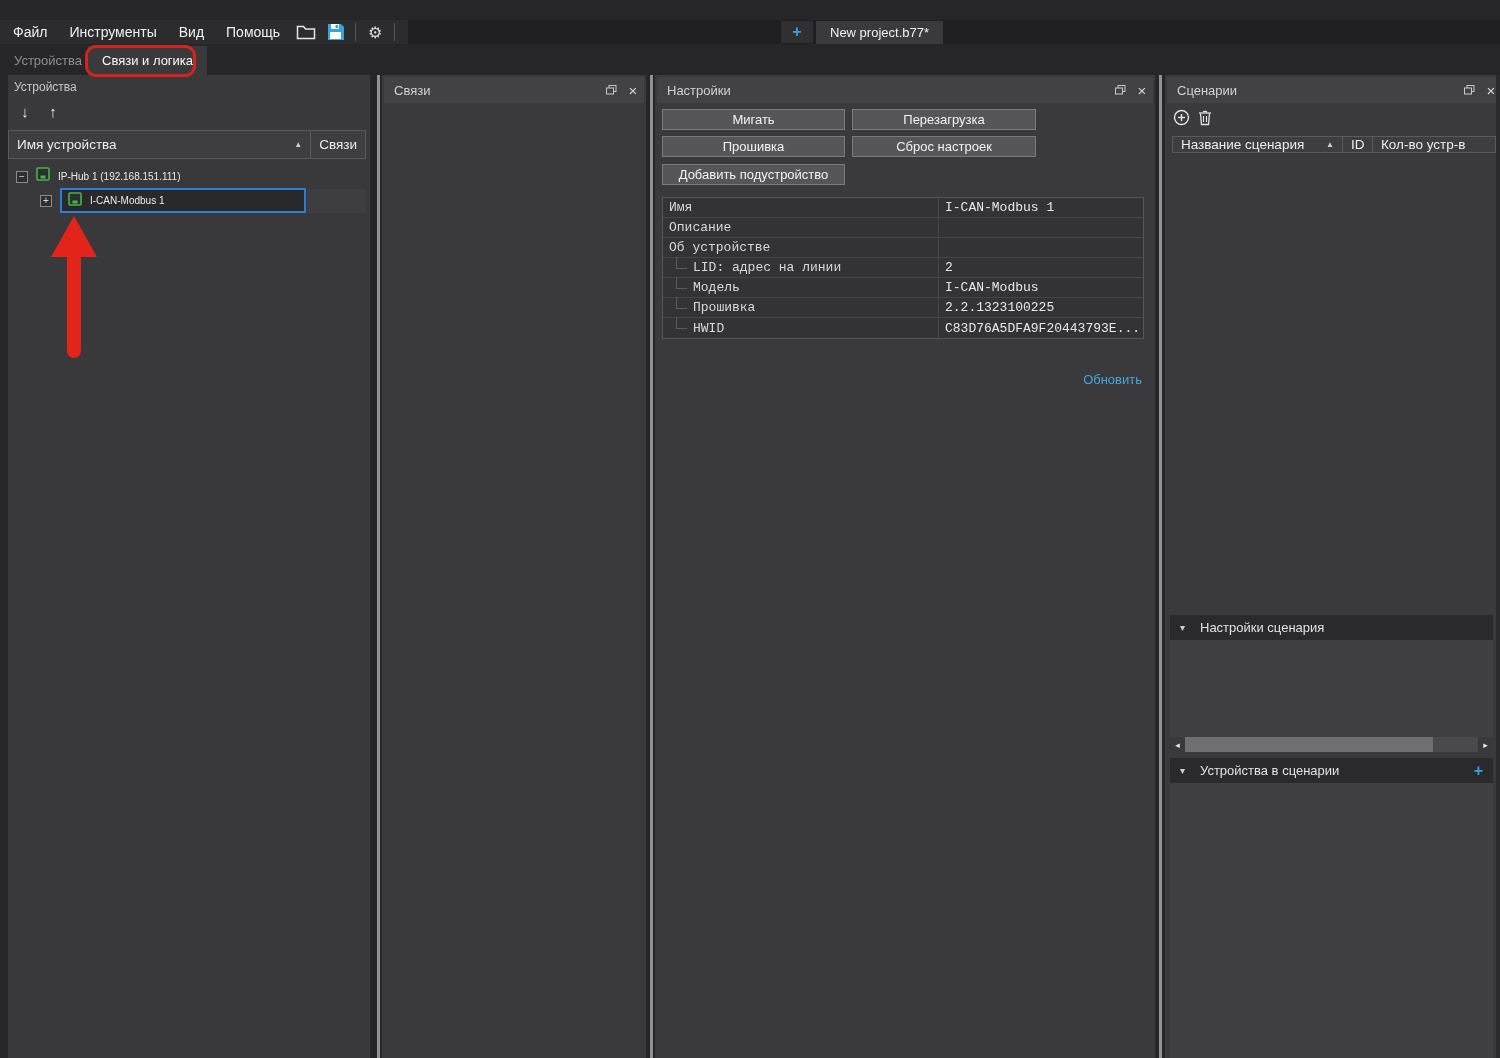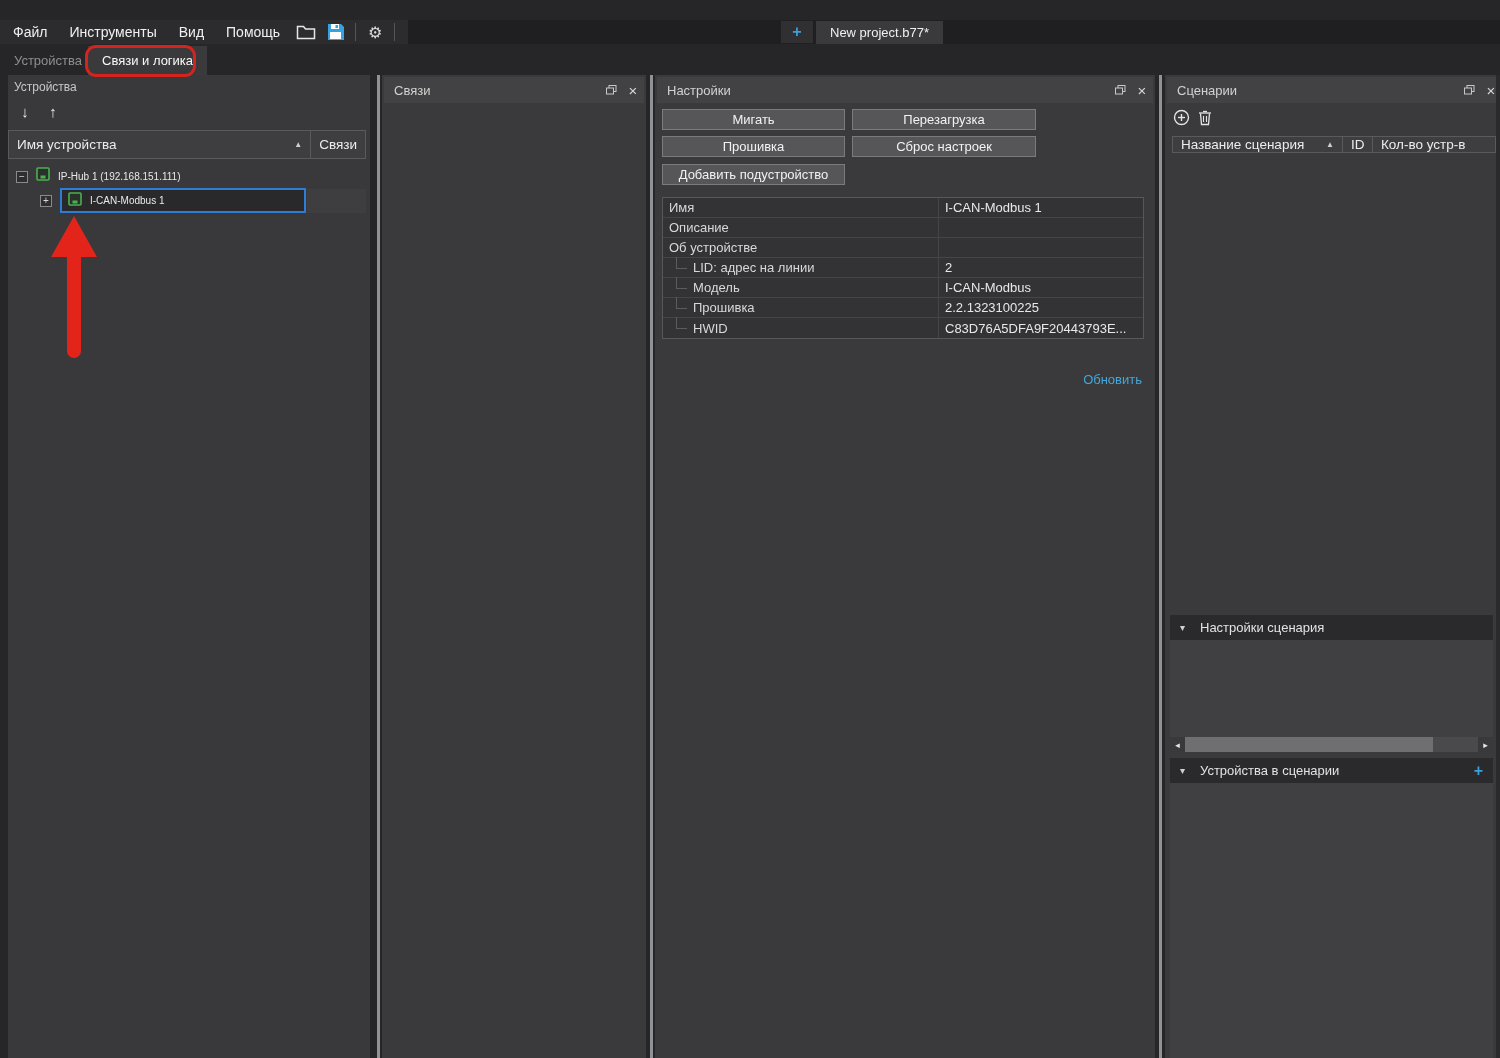--- a/index.html
+++ b/index.html
@@ -65,21 +65,21 @@
   .row1-content { position:absolute; left:28px; top:2px; display:flex; align-items:center; gap:8px; }
   .annotation-arrow { position:absolute; left:0; top:0; pointer-events:none; z-index:30; }
 
   
   #links-panel { left:382px; width:264px; }
   #settings-panel { left:655px; width:500px; }
   .cfg-btn { position:absolute; height:21px; background:#565659; border:1px solid #7b7b7b;
              color:#f2f2f2; font-size:13px; display:flex; align-items:center; justify-content:center; }
   .prop-table { position:absolute; left:7px; top:122px; width:482px; border:1px solid #575757;
                 background:#333335; }
-  .prop-row { display:flex; height:20px; border-bottom:1px solid #454547; }
+  .prop-row { display:flex; height:20px; border-bottom:1px solid #454547;font-family:Liberation Mono, monospace; }
   .prop-row:last-child { border-bottom:none; }
   .prop-label { width:275px; font-size:13px; color:#d8d8d8; display:flex; align-items:center;
                 padding-left:6px; position:relative; }
   .prop-value { flex:1; font-size:13px; color:#e8e8e8; display:flex; align-items:center;
                 padding-left:6px; border-left:1px solid #454547; overflow:hidden; white-space:nowrap; }
   .prop-row.indent .prop-label { padding-left:30px; }
   .prop-row.indent .prop-label::before { content:""; position:absolute; left:13px; top:-1px;
                 width:10px; height:11px; border-left:1px solid #5c5c5e; border-bottom:1px solid #5c5c5e; }
   .refresh-link { position:absolute; right:13px; top:297px; color:#42a7da; font-size:13px; }
 

